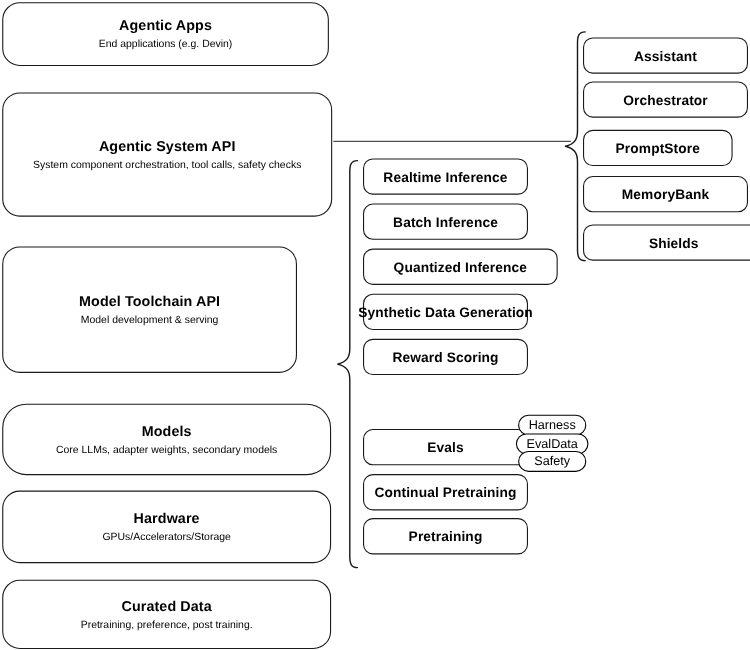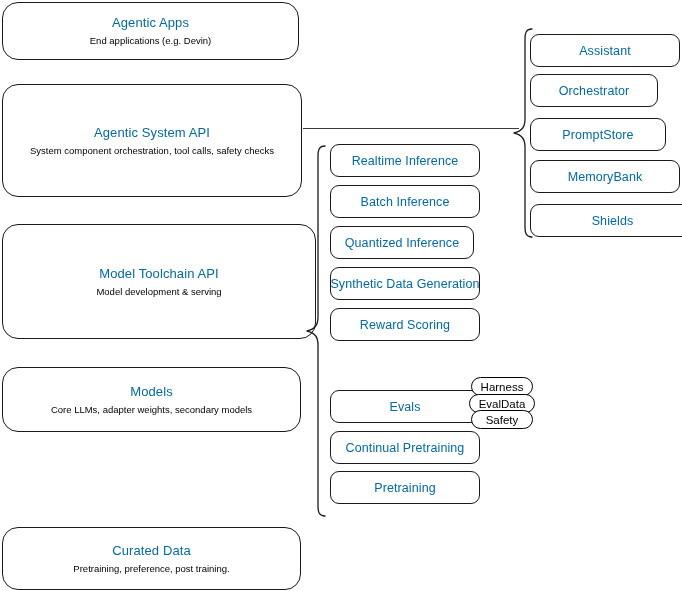--- a/index.html
+++ b/index.html
@@ -29,22 +29,23 @@
     display: flex;
     flex-direction: column;
     align-items: center;
     justify-content: center;
     text-align: center;
   }
   .node .title {
     font-size: 13px;
     line-height: 16px;
     letter-spacing: 0.1px;
-    color: #0369a1;
+    color: #000000;
     white-space: nowrap;
+    font-weight: bold;
   }
   .node .subtitle {
     font-size: 9.5px;
     line-height: 13px;
     margin-top: 3px;
     color: #000;
     white-space: nowrap;
   }
 
   
@@ -105,49 +106,53 @@
   <div class="node layer-node" style="left:2px; top:2px; width:297px; height:58px;">
     <div class="title">Agentic Apps</div>
     <div class="subtitle">End applications (e.g. Devin)</div>
   </div>
 
   <div class="node layer-node" style="left:2px; top:84px; width:300px; height:113px;">
     <div class="title">Agentic System API</div>
     <div class="subtitle">System component orchestration, tool calls, safety checks</div>
   </div>
 
-  <div class="node layer-node" style="left:2px; top:224px; width:314px; height:115px;justify-content:center;">
+  <div class="node layer-node" style="left:2px; top:224px; width:268px; height:115px;justify-content:center;">
     <div class="title">Model Toolchain API</div>
     <div class="subtitle">Model development &amp; serving</div>
   </div>
 
-  <div class="node layer-node" style="left:2px; top:367px; width:299px; height:65px;">
+  <div class="node layer-node" style="left:2px; top:367px; width:299px; height:65px;border-radius:22px;">
     <div class="title">Models</div>
     <div class="subtitle">Core LLMs, adapter weights, secondary models</div>
   </div>
 
+  <div class="node layer-node" style="left:2px; top:446px; width:299px; height:66px;">
+    <div class="title">Hardware</div>
+    <div class="subtitle">GPUs/Accelerators/Storage</div>
+  </div>
 
   <div class="node layer-node" style="left:2px; top:527px; width:299px; height:63px;">
     <div class="title">Curated Data</div>
     <div class="subtitle">Pretraining, preference, post training.</div>
   </div>
 
   <div class="hline" style="left:303px; top:128px; width:216px;"></div>
 
   <svg class="brace" style="left:306px; top:145px;" width="20" height="372" viewBox="0 0 20 372">
     <path d="M19,1 C13,1 12,5 12,11 L12,172 C12,180 9,184 1,186 C9,188 12,192 12,200 L12,361 C12,367 13,371 19,371"></path>
   </svg>
 
   <div class="node list-node" style="left:330px; top:185px; width:150px;">
     <div class="title">Batch Inference</div>
   </div>
   <div class="node list-node" style="left:330px; top:144px; width:150px;">
     <div class="title">Realtime Inference</div>
   </div>
-  <div class="node list-node" style="left:330px; top:226px; width:144px;">
+  <div class="node list-node" style="left:330px; top:226px; width:177px;">
     <div class="title">Quantized Inference</div>
   </div>
   <div class="node list-node" style="left:330px; top:267px; width:150px;">
     <div class="title">Synthetic Data Generation</div>
   </div>
   <div class="node list-node" style="left:330px; top:308px; width:150px;">
     <div class="title">Reward Scoring</div>
   </div>
   <div class="node list-node" style="left:330px; top:390px; width:150px;">
     <div class="title">Evals</div>
@@ -169,21 +174,21 @@
     <span>Safety</span>
   </div>
 
   <svg class="brace" style="left:513px; top:28px;" width="20" height="210" viewBox="0 0 20 210">
     <path d="M19,1 C13,1 12,5 12,11 L12,91 C12,99 9,103 1,105 C9,107 12,111 12,119 L12,199 C12,205 13,209 19,209"></path>
   </svg>
 
   <div class="node list-node" style="left:530px; top:34px; width:150px;">
     <div class="title">Assistant</div>
   </div>
-  <div class="node list-node" style="left:530px; top:74px; width:128px;">
+  <div class="node list-node" style="left:530px; top:74px; width:150px;">
     <div class="title">Orchestrator</div>
   </div>
   <div class="node list-node" style="left:530px; top:118px; width:136px;">
     <div class="title">PromptStore</div>
   </div>
   <div class="node list-node" style="left:530px; top:160px; width:150px;">
     <div class="title">MemoryBank</div>
   </div>
   <div class="node list-node" style="left:530px; top:204px; width:165px;">
     <div class="title">Shields</div>

